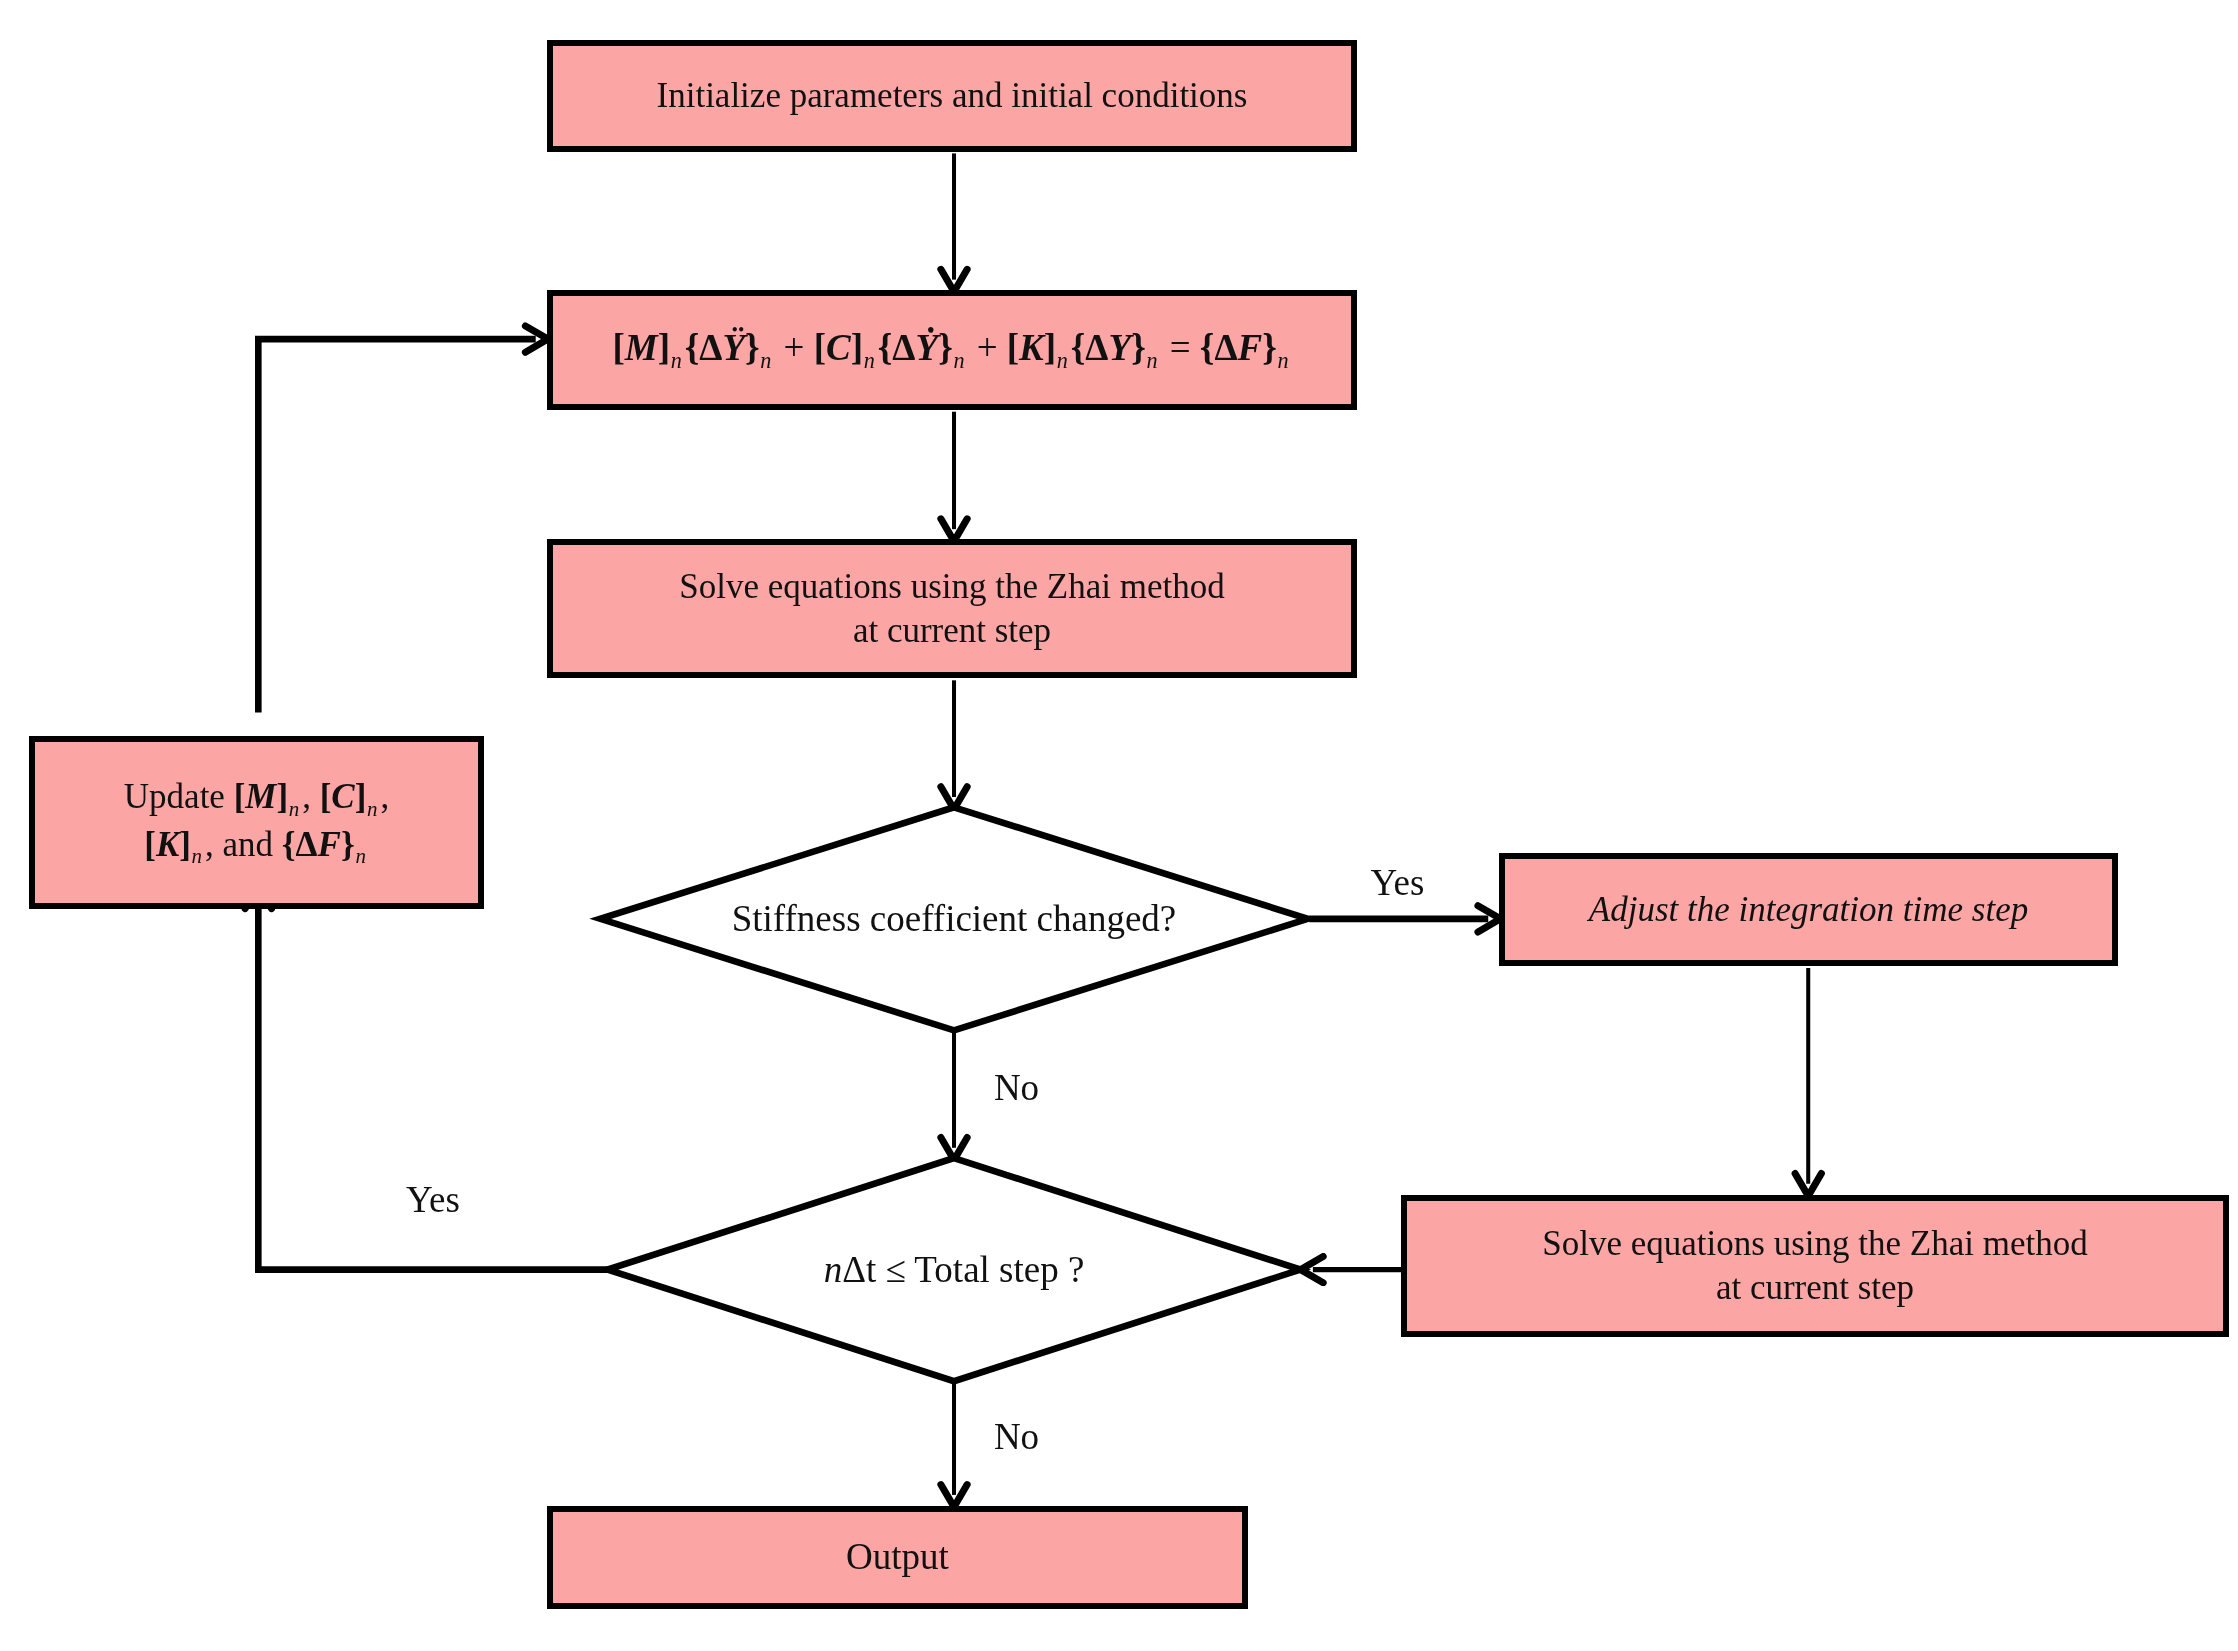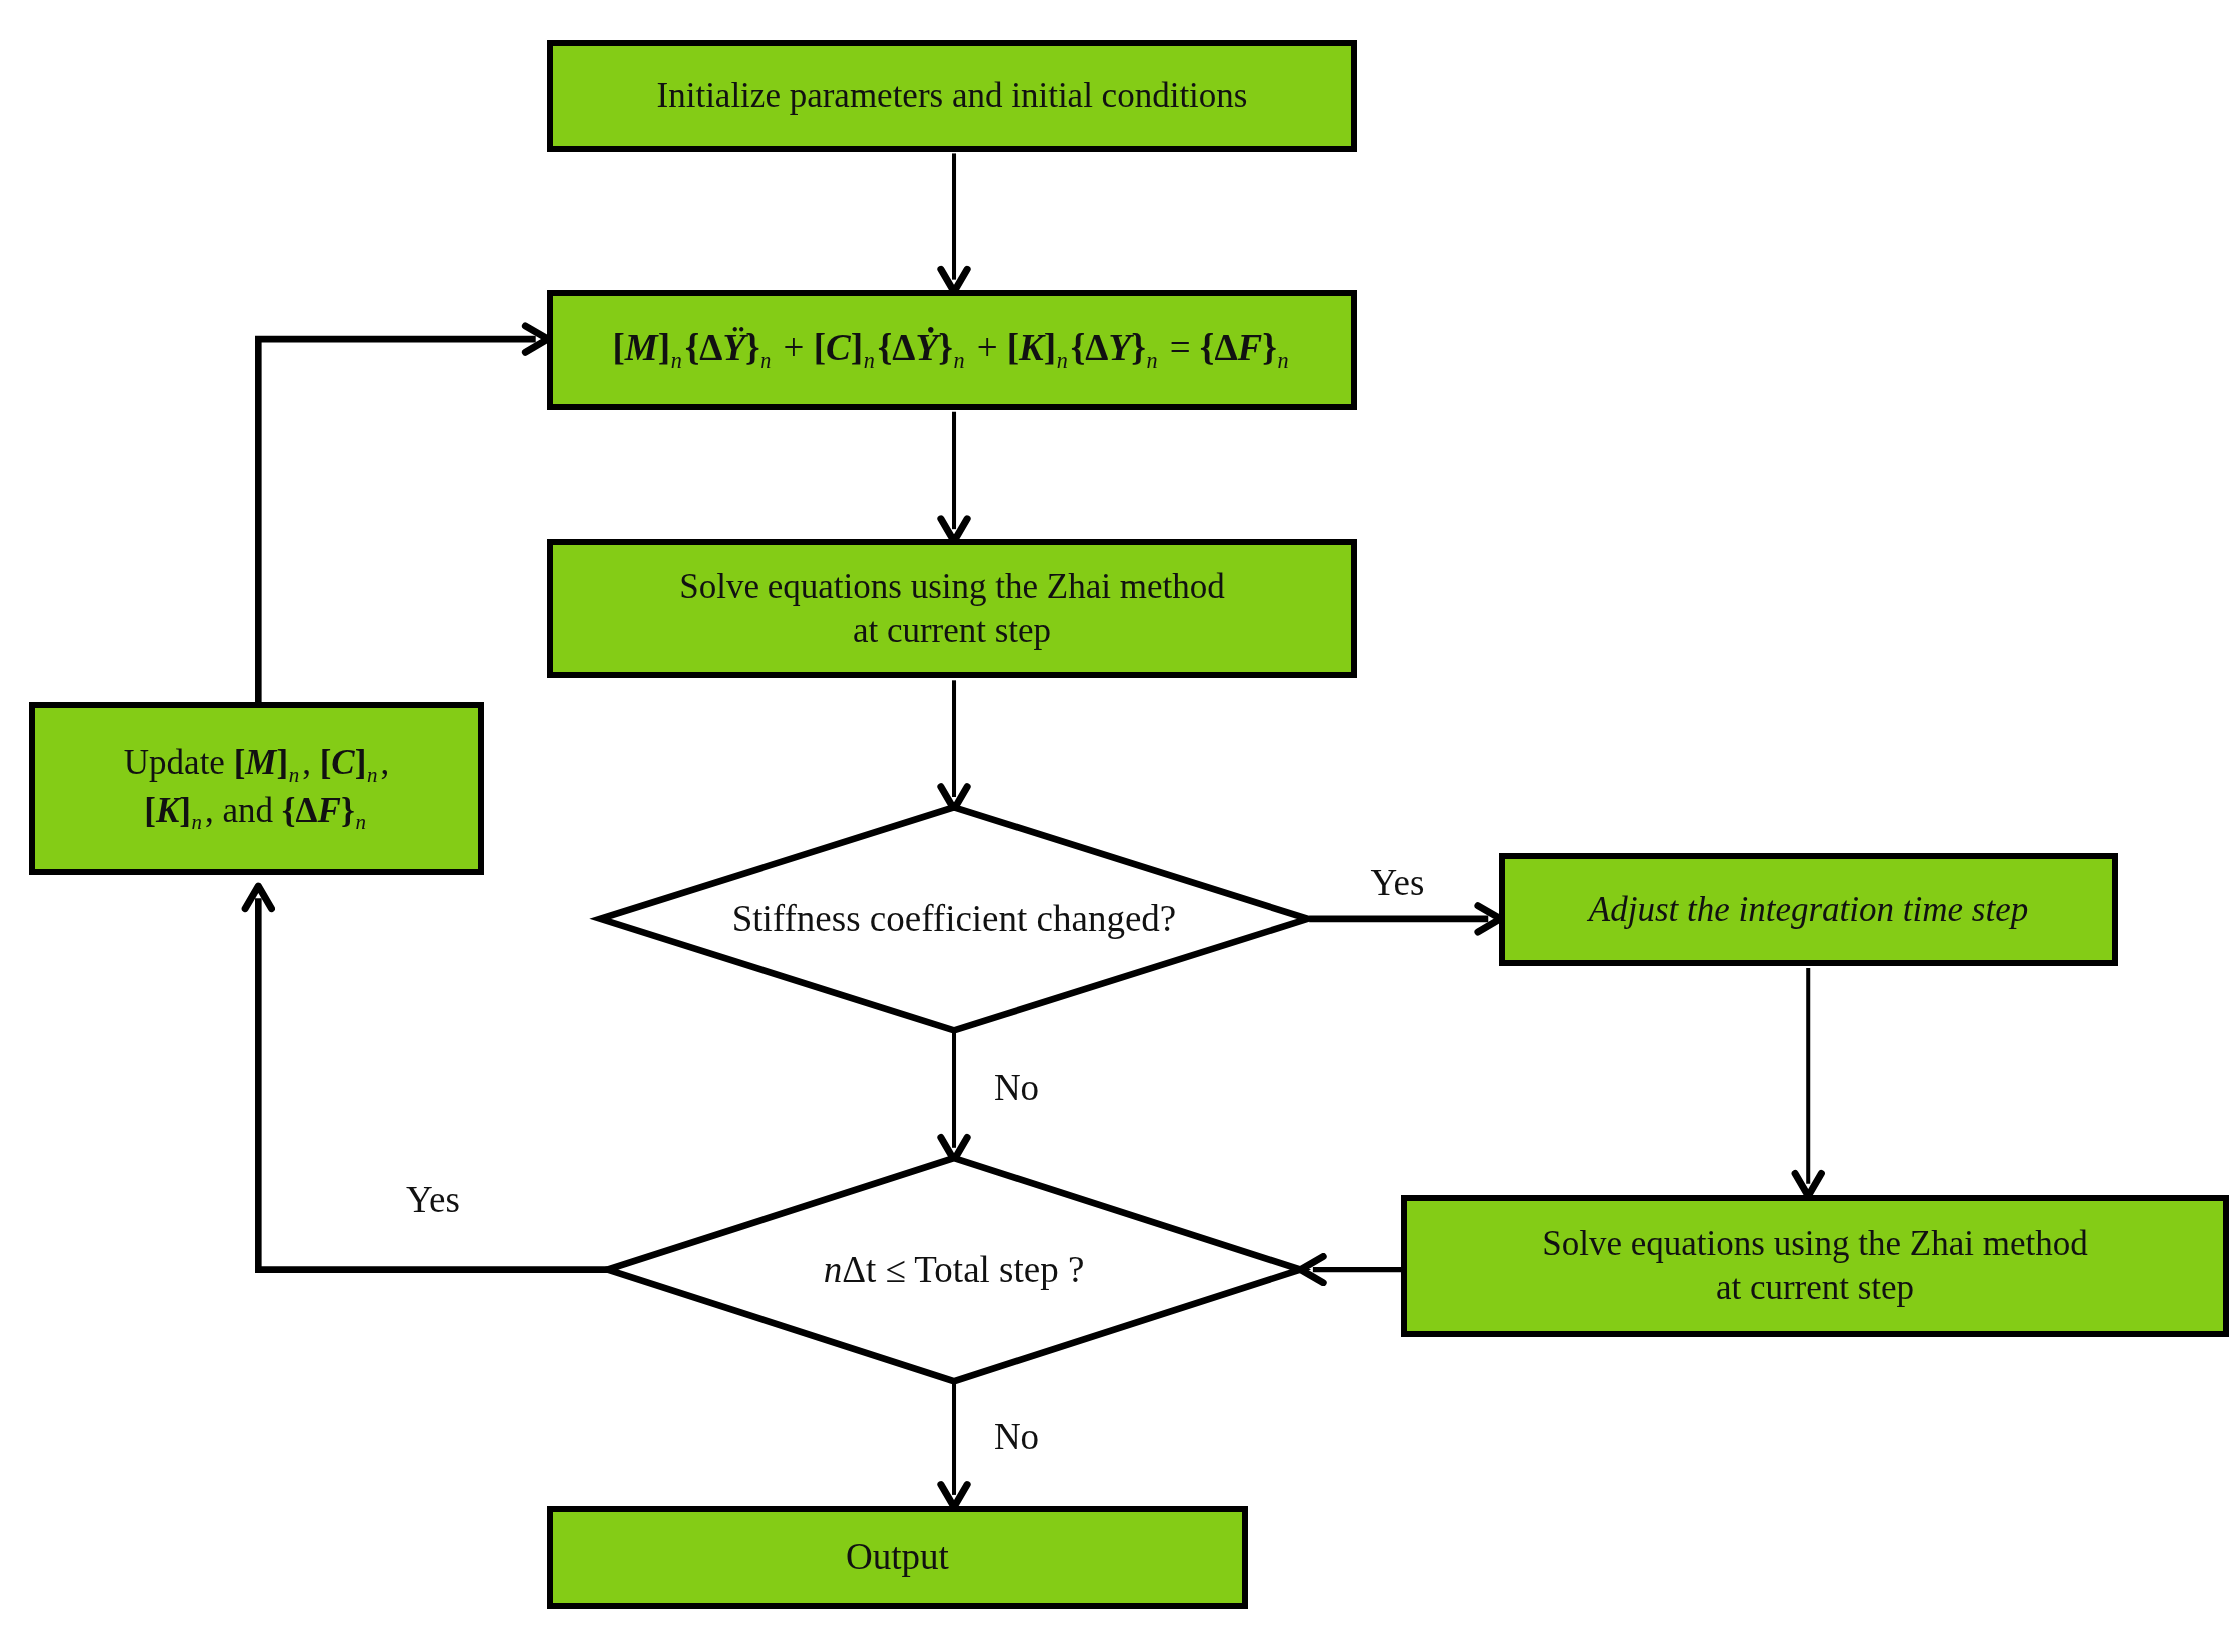--- a/index.html
+++ b/index.html
@@ -2,21 +2,21 @@
 <html style="font-size:11.7px"><head>
 <meta charset="utf-8">
 <style>
   html,body{margin:0;padding:0;background:#ffffff;}
   #stage{
     position:relative;width:2239px;height:1652px;background:#ffffff;overflow:hidden;
     font-family:"Liberation Serif","DejaVu Serif",serif;color:#111111;
   }
   #wires{position:absolute;left:0;top:0;width:2239px;height:1652px;}
   .node{
-    position:absolute;box-sizing:border-box;background:#84cc16;border:6.6px solid #000000;
+    position:absolute;box-sizing:border-box;background:#fca5a5;border:6.6px solid #000000;
     display:flex;flex-direction:column;align-items:center;justify-content:center;
     text-align:center;line-height:1.25;z-index:2;
   }
   .node .tline{white-space:nowrap;}
   .fs48{font-size:35px;}
   .fs50{font-size:37px;}
   .eqline{font-size:37px;white-space:nowrap;}
   .dtext{
     position:absolute;display:flex;align-items:center;justify-content:center;
     text-align:left;z-index:3;font-size:37px;white-space:nowrap;
@@ -68,21 +68,21 @@
 
   <div class="node" style="left:547px;top:290px;width:810px;height:120px;">
     <div class="eqline"><span class="seg-b">[</span><span class="seg-bi">M</span><span class="seg-b">]</span><span class="seg-sub">n</span><span class="seg-b">{Δ</span><span class="seg-bi">Ÿ</span><span class="seg-b">}</span><span class="seg-sub">n</span><span class="seg-p"> + </span><span class="seg-b">[</span><span class="seg-bi">C</span><span class="seg-b">]</span><span class="seg-sub">n</span><span class="seg-b">{Δ</span><span class="seg-bi">Ẏ</span><span class="seg-b">}</span><span class="seg-sub">n</span><span class="seg-p"> + </span><span class="seg-b">[</span><span class="seg-bi">K</span><span class="seg-b">]</span><span class="seg-sub">n</span><span class="seg-b">{Δ</span><span class="seg-bi">Y</span><span class="seg-b">}</span><span class="seg-sub">n</span><span class="seg-p"> = </span><span class="seg-b">{Δ</span><span class="seg-bi">F</span><span class="seg-b">}</span><span class="seg-sub">n</span></div>
   </div>
 
   <div class="node fs48" style="left:547px;top:539px;width:810px;height:139px;">
     <div class="tline">Solve equations using the Zhai method</div>
     <div class="tline">at current step</div>
   </div>
 
-  <div class="node fs48" style="left:29px;top:702px;width:455px;height:173px;">
+  <div class="node fs48" style="left:29px;top:736px;width:455px;height:173px;">
     <div class="tline"><span class="seg-p">Update </span><span class="seg-b">[</span><span class="seg-bi">M</span><span class="seg-b">]</span><span class="seg-sub">n</span><span class="seg-p">, </span><span class="seg-b">[</span><span class="seg-bi">C</span><span class="seg-b">]</span><span class="seg-sub">n</span><span class="seg-p">,</span></div>
     <div class="tline"><span class="seg-b">[</span><span class="seg-bi">K</span><span class="seg-b">]</span><span class="seg-sub">n</span><span class="seg-p">, and </span><span class="seg-b">{Δ</span><span class="seg-bi">F</span><span class="seg-b">}</span><span class="seg-sub">n</span></div>
   </div>
 
   <div class="node fs48" style="left:1499px;top:853px;width:619px;height:113px;font-style:italic;">
     <div class="tline">Adjust the integration time step</div>
   </div>
 
   <div class="node fs48" style="left:1401px;top:1195px;width:828px;height:142px;">
     <div class="tline">Solve equations using the Zhai method</div>

